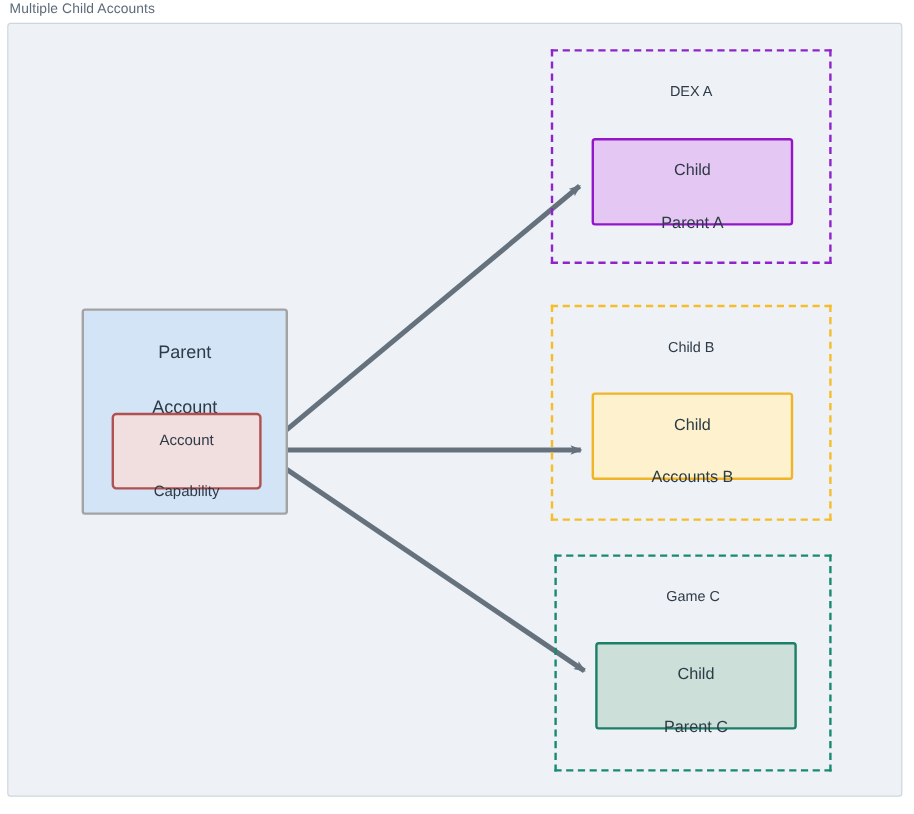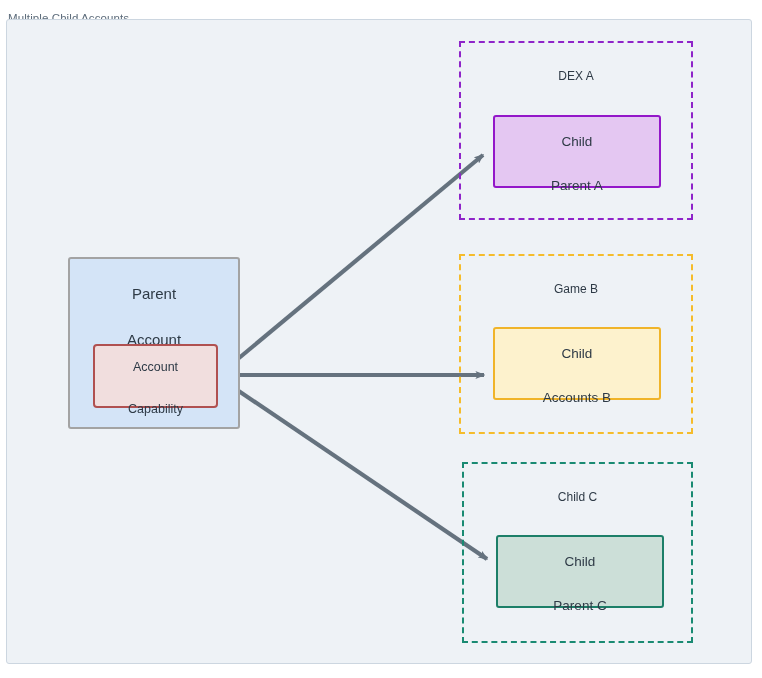--- a/index.html
+++ b/index.html
@@ -16,21 +16,21 @@
   }
   #stage {
     position: absolute;
     left: 0; top: 0;
     width: 762px;
     height: 678px;
   }
   .diagram-title {
     position: absolute;
     left: 8px;
-    top: 12px;
+    top: 2px;
     font-size: 11.5px;
     color: #5c6b7a;
     letter-spacing: 0.1px;
     white-space: nowrap;
   }
   .frame {
     position: absolute;
     left: 6px;
     top: 19px;
     width: 746px;
@@ -200,31 +200,31 @@
     <div class="group-label">DEX A</div>
   </div>
   <div class="node" id="child-account-a">
     <div class="child-text">
       <span class="line">Child</span>
       <span class="line">Parent A</span>
     </div>
   </div>
 
   <div class="group" id="group-defi-b">
-    <div class="group-label">Game B</div>
+    <div class="group-label">Child B</div>
   </div>
   <div class="node" id="child-account-b">
     <div class="child-text">
       <span class="line">Child</span>
       <span class="line">Accounts B</span>
     </div>
   </div>
 
   <div class="group" id="group-game-c">
-    <div class="group-label">Child C</div>
+    <div class="group-label">Game C</div>
   </div>
   <div class="node" id="child-account-c">
     <div class="child-text">
       <span class="line">Child</span>
       <span class="line">Parent C</span>
     </div>
   </div>
 
 </div>
 

